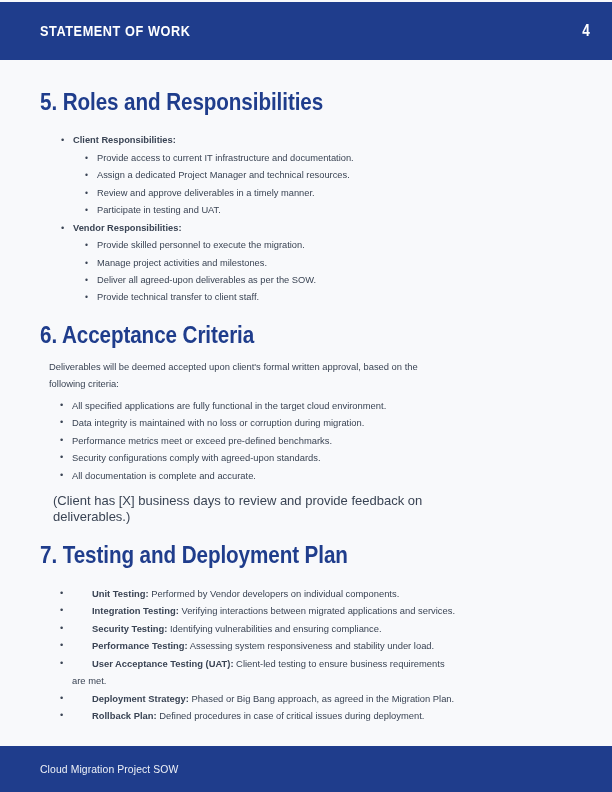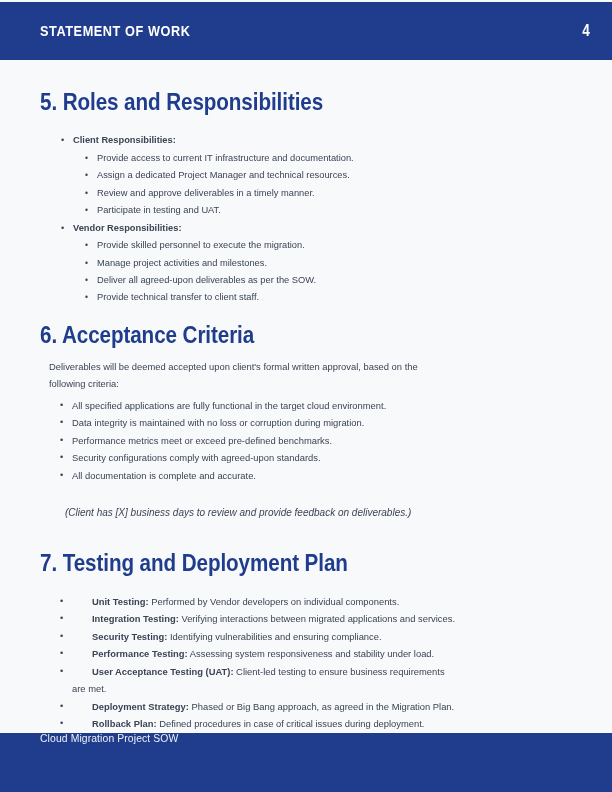--- a/index.html
+++ b/index.html
@@ -149,25 +149,24 @@
     content: "\2022";
     position: absolute;
     left: 20px;
     top: 0;
     font-size: 9.3px;
     line-height: 17.6px;
     color: #3a4454;
   }
 
   p.note-italic {
-    margin: 16px;
+    margin: 4px;
     padding: 4px 0 0 9px;
-    font-size: 10px;
+    font-size: 13px;
     line-height: 16px;
-    font-style: italic;
     color: #3a4454;
   }
 
   .testing-block { padding-top: 17px; }
   ul.testing-list {
     list-style: none;
     margin: 0;
     padding: 0;
   }
   ul.testing-list > li {
@@ -190,24 +189,24 @@
     font-weight: bold;
     margin-left: 20px;
   }
 
   
   .page-footer {
     position: absolute;
     left: 0;
     bottom: 0;
     width: 612px;
-    height: 59px;
+    height: 46px;
     background: #1f3d8c;
     display: flex;
-    align-items: flex-start;
+    align-items: center;
     box-sizing: border-box;
     padding-left: 40px;
   }
   .page-footer .footer-text {
     color: #eef1f7;
     font-size: 10.4px;
     font-weight: normal;
     letter-spacing: 0.1px;
   }
 </style>

